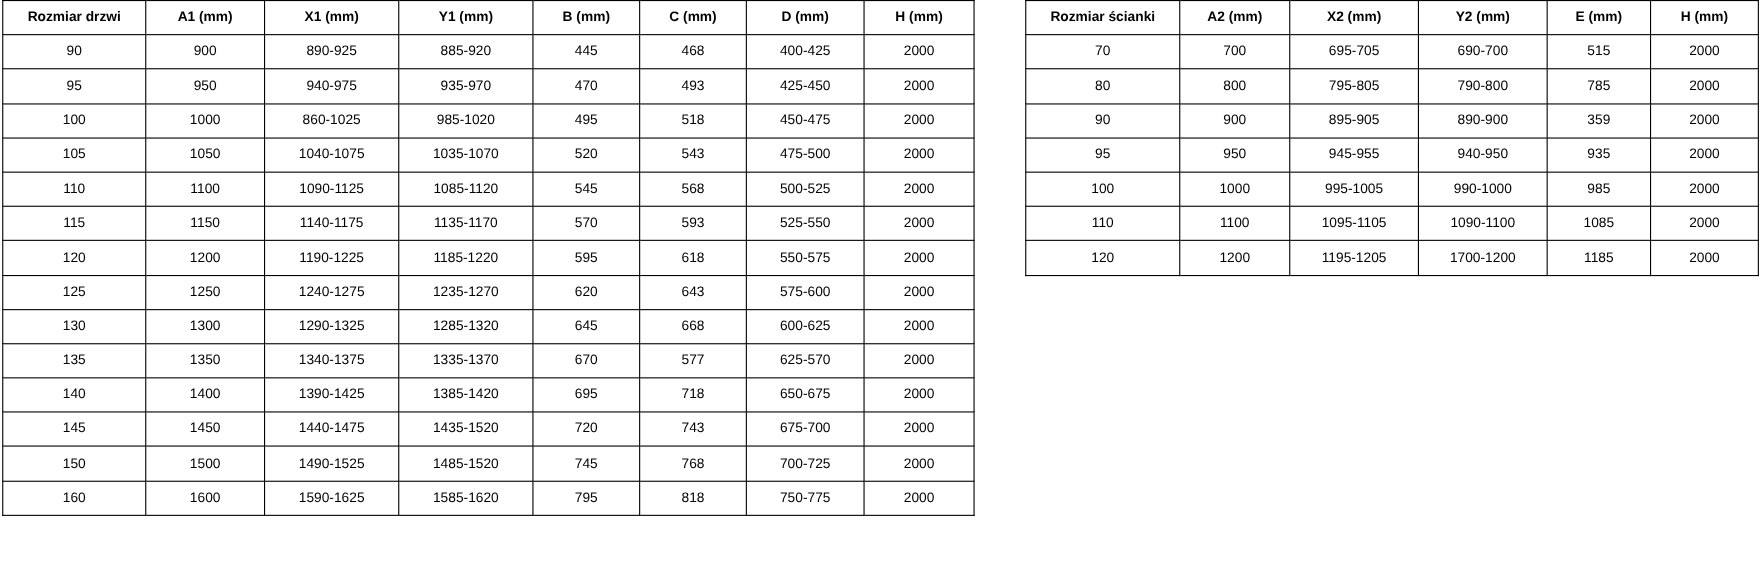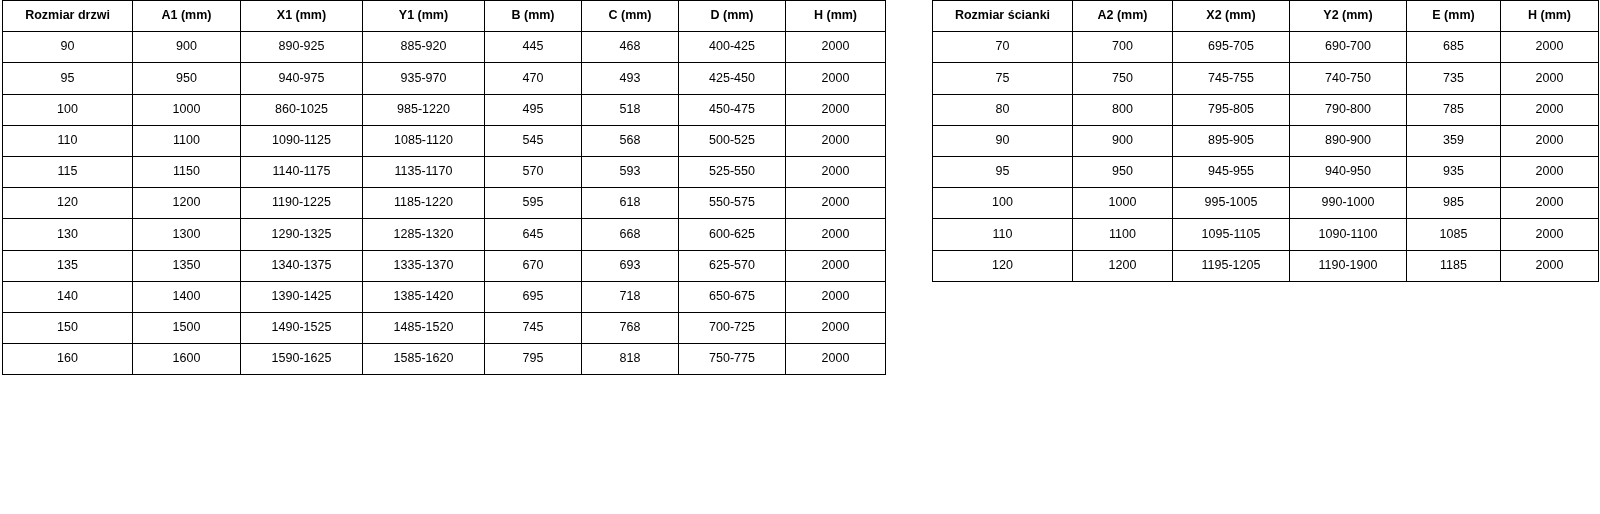--- a/index.html
+++ b/index.html
@@ -115,24 +115,34 @@
           <td>935-970</td>
           <td>470</td>
           <td>493</td>
           <td>425-450</td>
           <td>2000</td>
         </tr>
         <tr>
           <td>100</td>
           <td>1000</td>
           <td>860-1025</td>
-          <td>985-1220</td>
+          <td>985-1020</td>
           <td>495</td>
           <td>518</td>
           <td>450-475</td>
+          <td>2000</td>
+        </tr>
+        <tr>
+          <td>105</td>
+          <td>1050</td>
+          <td>1040-1075</td>
+          <td>1035-1070</td>
+          <td>520</td>
+          <td>543</td>
+          <td>475-500</td>
           <td>2000</td>
         </tr>
         <tr>
           <td>110</td>
           <td>1100</td>
           <td>1090-1125</td>
           <td>1085-1120</td>
           <td>545</td>
           <td>568</td>
           <td>500-525</td>
@@ -152,47 +162,67 @@
           <td>120</td>
           <td>1200</td>
           <td>1190-1225</td>
           <td>1185-1220</td>
           <td>595</td>
           <td>618</td>
           <td>550-575</td>
           <td>2000</td>
         </tr>
         <tr>
+          <td>125</td>
+          <td>1250</td>
+          <td>1240-1275</td>
+          <td>1235-1270</td>
+          <td>620</td>
+          <td>643</td>
+          <td>575-600</td>
+          <td>2000</td>
+        </tr>
+        <tr>
           <td>130</td>
           <td>1300</td>
           <td>1290-1325</td>
           <td>1285-1320</td>
           <td>645</td>
           <td>668</td>
           <td>600-625</td>
           <td>2000</td>
         </tr>
         <tr>
           <td>135</td>
           <td>1350</td>
           <td>1340-1375</td>
           <td>1335-1370</td>
           <td>670</td>
-          <td>693</td>
+          <td>577</td>
           <td>625-570</td>
           <td>2000</td>
         </tr>
         <tr>
           <td>140</td>
           <td>1400</td>
           <td>1390-1425</td>
           <td>1385-1420</td>
           <td>695</td>
           <td>718</td>
           <td>650-675</td>
+          <td>2000</td>
+        </tr>
+        <tr>
+          <td>145</td>
+          <td>1450</td>
+          <td>1440-1475</td>
+          <td>1435-1520</td>
+          <td>720</td>
+          <td>743</td>
+          <td>675-700</td>
           <td>2000</td>
         </tr>
         <tr>
           <td>150</td>
           <td>1500</td>
           <td>1490-1525</td>
           <td>1485-1520</td>
           <td>745</td>
           <td>768</td>
           <td>700-725</td>
@@ -231,29 +261,21 @@
           <th>E (mm)</th>
           <th>H (mm)</th>
         </tr>
       </thead>
       <tbody>
         <tr>
           <td>70</td>
           <td>700</td>
           <td>695-705</td>
           <td>690-700</td>
-          <td>685</td>
-          <td>2000</td>
-        </tr>
-        <tr>
-          <td>75</td>
-          <td>750</td>
-          <td>745-755</td>
-          <td>740-750</td>
-          <td>735</td>
+          <td>515</td>
           <td>2000</td>
         </tr>
         <tr>
           <td>80</td>
           <td>800</td>
           <td>795-805</td>
           <td>790-800</td>
           <td>785</td>
           <td>2000</td>
         </tr>
@@ -286,21 +308,21 @@
           <td>1100</td>
           <td>1095-1105</td>
           <td>1090-1100</td>
           <td>1085</td>
           <td>2000</td>
         </tr>
         <tr>
           <td>120</td>
           <td>1200</td>
           <td>1195-1205</td>
-          <td>1190-1900</td>
+          <td>1700-1200</td>
           <td>1185</td>
           <td>2000</td>
         </tr>
       </tbody>
     </table>
   </div>
 
 </div>
 
 </body></html>

